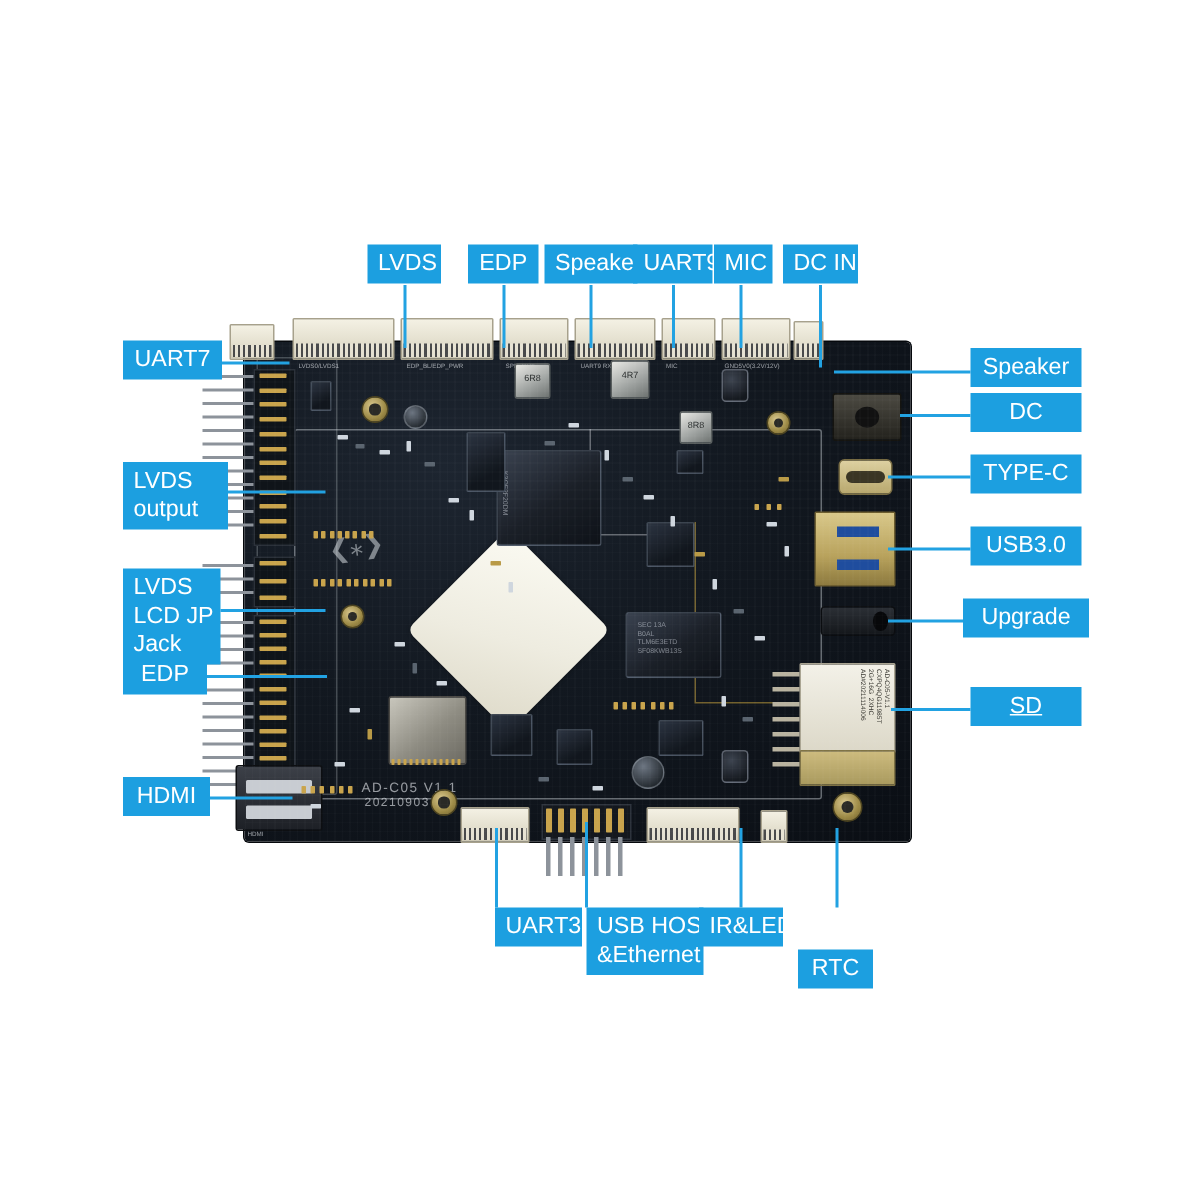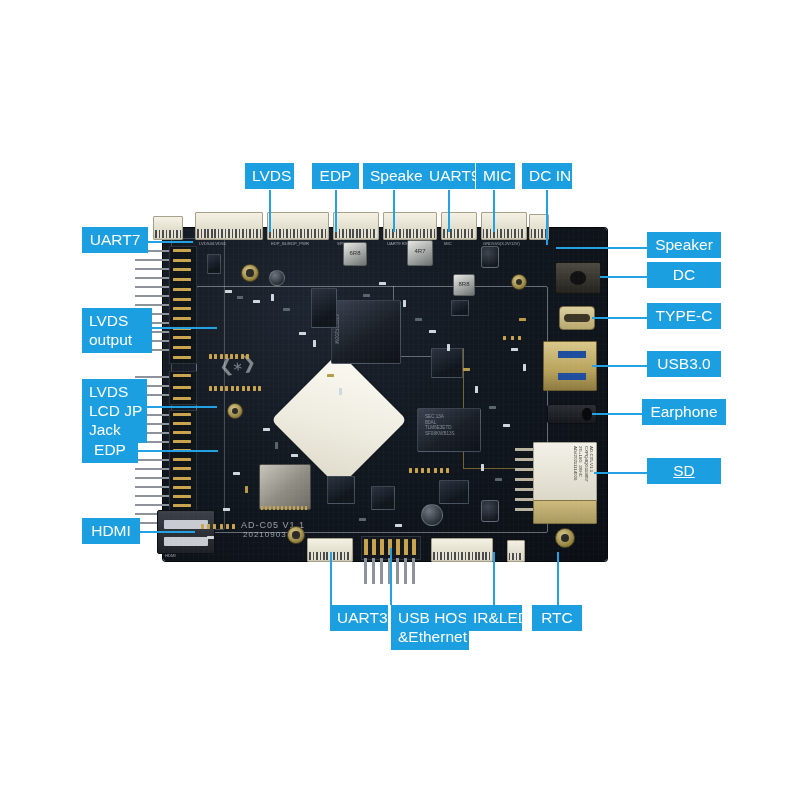--- a/index.html
+++ b/index.html
@@ -450,31 +450,31 @@
   <div class="label center" style="left:312px;top:163px;width:47px;">EDP</div>
   <div class="label center" style="left:363px;top:163px;width:62px;">Speaker</div>
   <div class="label center" style="left:422px;top:163px;width:53px;">UART9</div>
   <div class="label center" style="left:476px;top:163px;width:39px;">MIC</div>
   <div class="label center" style="left:522px;top:163px;width:50px;">DC IN</div>
 
   <div class="label center" style="left:647px;top:232px;width:74px;">Speaker</div>
   <div class="label center" style="left:647px;top:262px;width:74px;">DC</div>
   <div class="label center" style="left:647px;top:303px;width:74px;">TYPE-C</div>
   <div class="label center" style="left:647px;top:351px;width:74px;">USB3.0</div>
-  <div class="label center" style="left:642px;top:399px;width:84px;">Earphone</div>
+  <div class="label center" style="left:642px;top:399px;width:84px;">Upgrade</div>
   <div class="label center" style="left:647px;top:458px;width:74px;text-decoration:underline;">SD</div>
 
   <div class="label center" style="left:82px;top:227px;width:66px;">UART7</div>
   <div class="label left" style="left:82px;top:308px;width:70px;">LVDS
 output</div>
   <div class="label left" style="left:82px;top:379px;width:65px;">LVDS
 LCD JP
 Jack</div>
   <div class="label center" style="left:82px;top:437px;width:56px;">EDP</div>
   <div class="label center" style="left:82px;top:518px;width:58px;">HDMI</div>
 
   <div class="label center" style="left:330px;top:605px;width:58px;">UART3</div>
   <div class="label left" style="left:391px;top:605px;width:78px;">USB HOST
 &amp;Ethernet</div>
   <div class="label center" style="left:466px;top:605px;width:56px;">IR&amp;LED</div>
-  <div class="label center" style="left:532px;top:605px;width:50px;">RTC</div>
+  <div class="label center" style="left:532px;top:633px;width:50px;">RTC</div>
 
 </div>
 
 </body></html>

